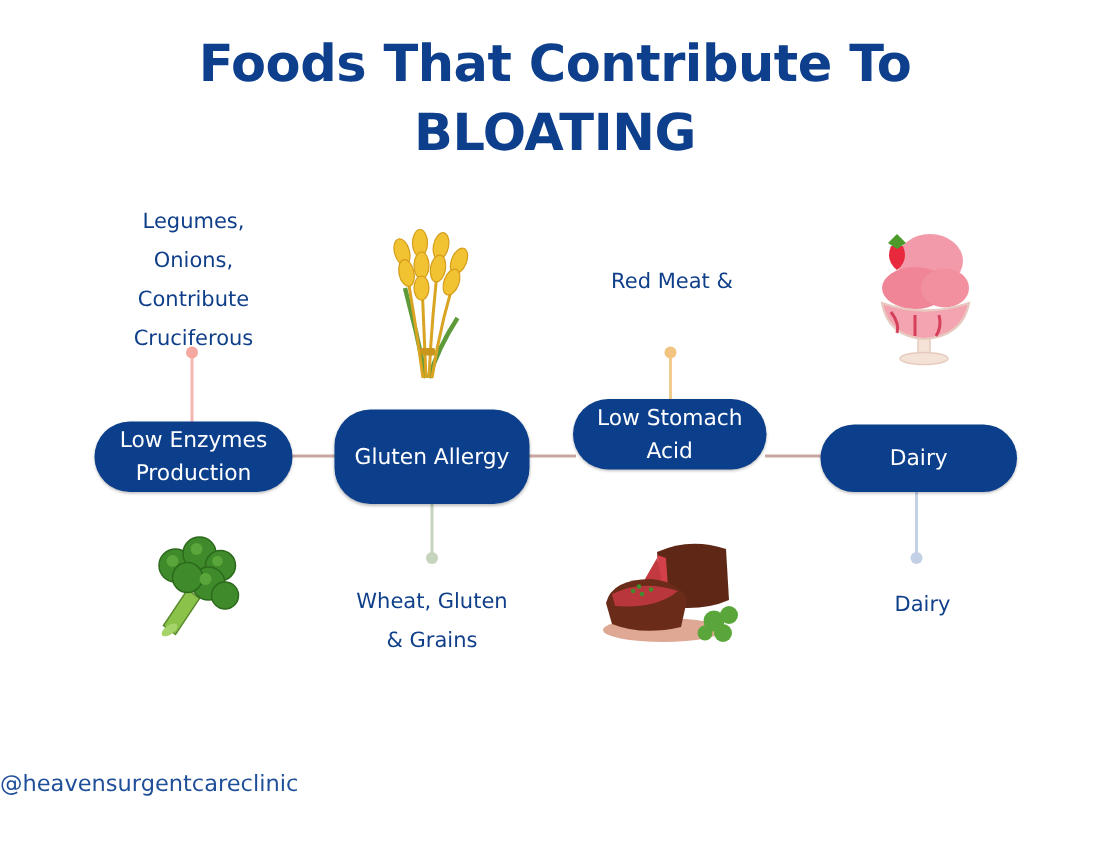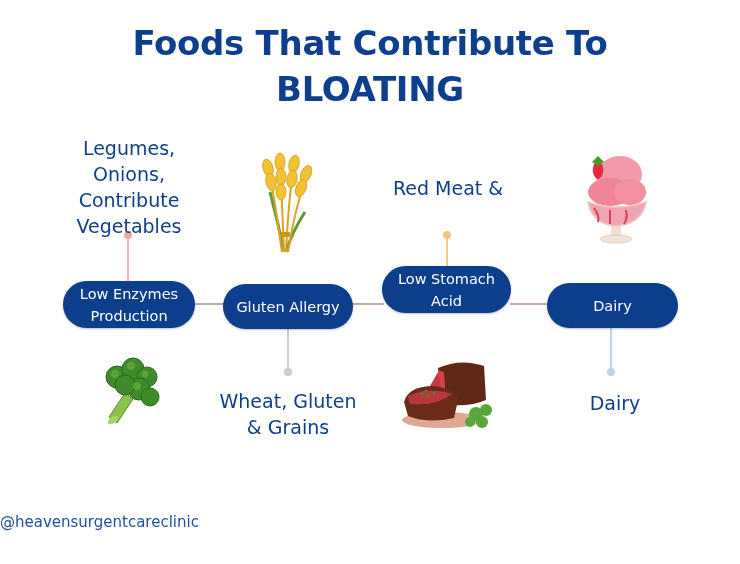--- a/index.html
+++ b/index.html
@@ -14,21 +14,21 @@
     .pill {
       position: absolute; background: #0b3e8b; color: #ffffff;
       border-radius: 24px; display: flex; align-items: center; justify-content: center;
       text-align: center; font-size: 14.5px; line-height: 22px;
       box-shadow: 0 1px 2px rgba(0,0,0,0.25);
     }
     .hline { position: absolute; height: 2px; background: #c9a7a0; }
     .vline { position: absolute; width: 2px; }
     .dot { position: absolute; width: 8px; height: 8px; border-radius: 50%; }
     .label {
-      position: absolute; color: #103f8a; font-size: 19px; line-height: 26px;
+      position: absolute; color: #103f8a; font-size: 14px; line-height: 26px;
       text-align: center;
     }
     .img { position: absolute; }
     .footer {
       position: absolute; left: 0; top: 513px; width: 740px; text-align: left;
       color: #1f4f99; font-size: 15px;
     }
   </style>
 </head>
 <body>
@@ -53,38 +53,38 @@
 
 <div class="vline" style="left:610px; top:328px; height:44px; background:#c3d1e6;"></div>
 <div class="dot" style="left:607px; top:368px; background:#c3d1e6;"></div>
 
 <div class="pill" style="left:63px; top:281px; width:132px; height:47px;">
   <div>
     <div>Low Enzymes</div>
     <div>Production</div>
   </div>
 </div>
-<div class="pill" style="left:223px; top:284px; width:130px; height:45px;">
+<div class="pill" style="left:223px; top:273px; width:130px; height:63px;">
   <div>Gluten Allergy</div>
 </div>
 <div class="pill" style="left:382px; top:266px; width:129px; height:47px;">
   <div>
     <div>Low Stomach</div>
     <div>Acid</div>
   </div>
 </div>
 <div class="pill" style="left:547px; top:283px; width:131px; height:45px;">
   <div>Dairy</div>
 </div>
 
 <div class="label" style="left:58px; top:135px; width:142px;">
   <div>Legumes,</div>
   <div>Onions,</div>
   <div>Contribute</div>
-  <div>Vegetables</div>
+  <div>Cruciferous</div>
 </div>
 <div class="label" style="left:208px; top:388px; width:160px;">
   <div>Wheat, Gluten</div>
   <div>&amp; Grains</div>
 </div>
 <div class="label" style="left:380px; top:175px; width:136px;">
   <div>Red Meat &amp;</div>
 </div>
 <div class="label" style="left:560px; top:390px; width:110px;">
   <div>Dairy</div>

